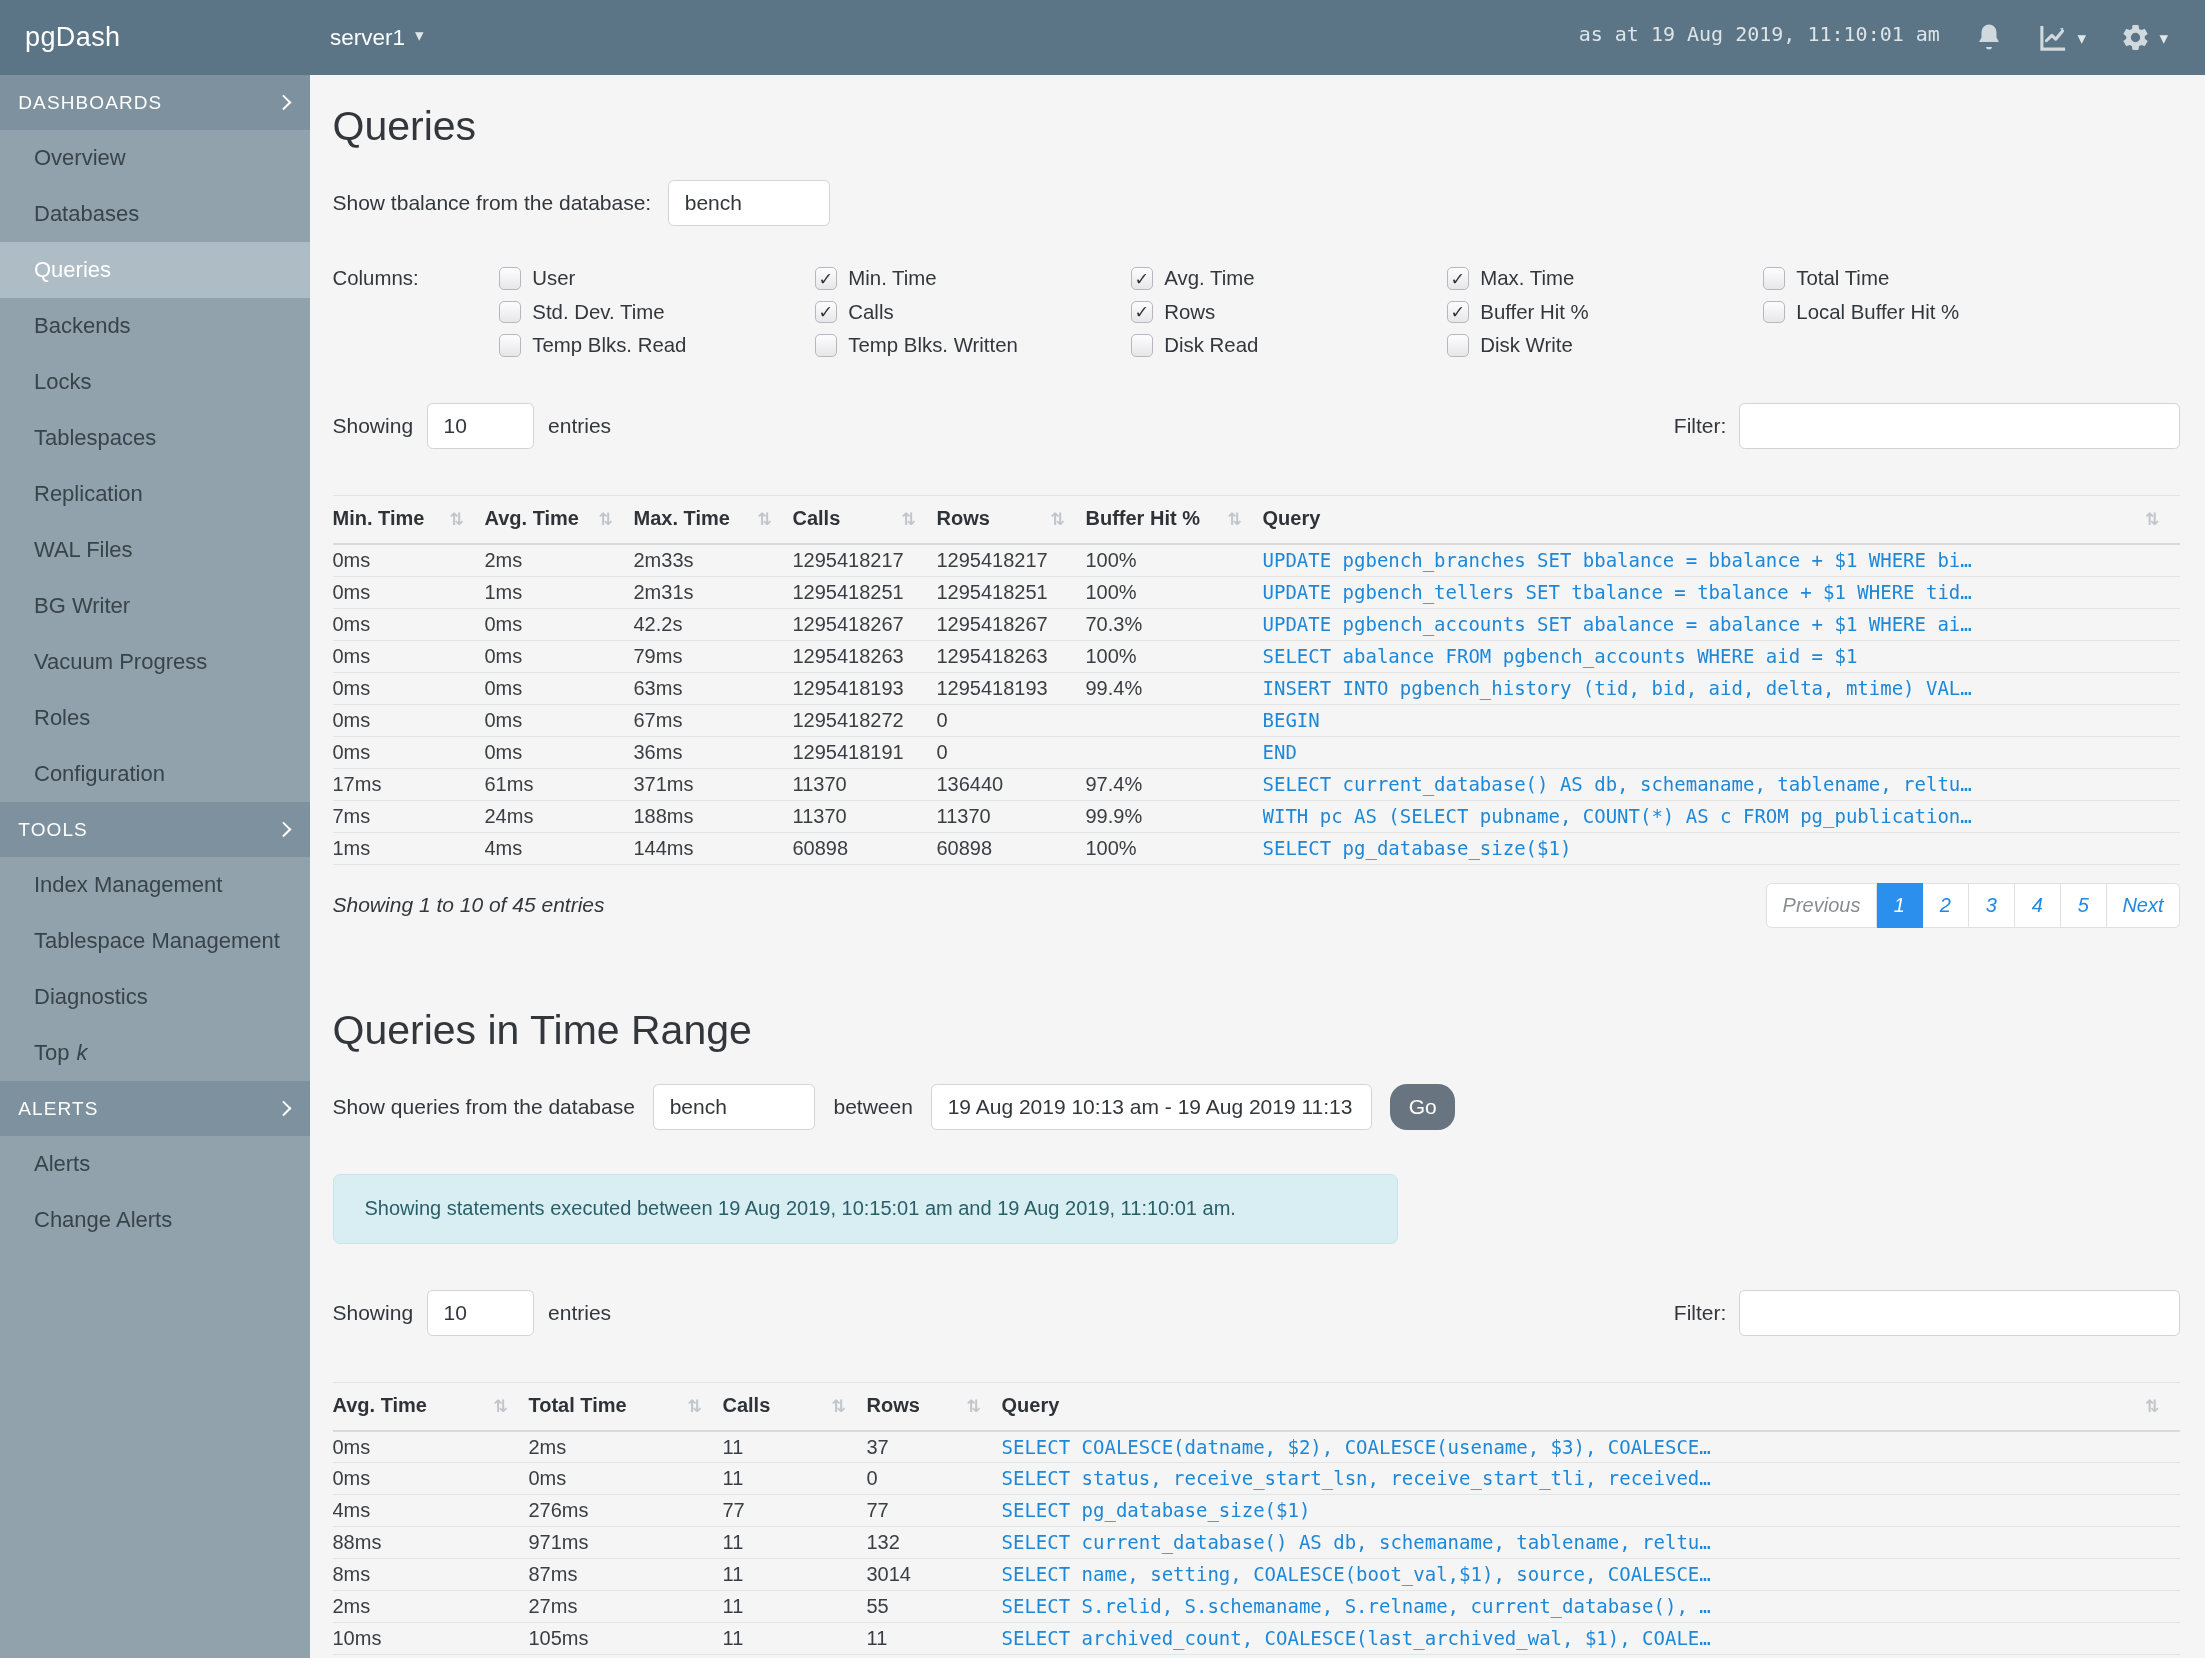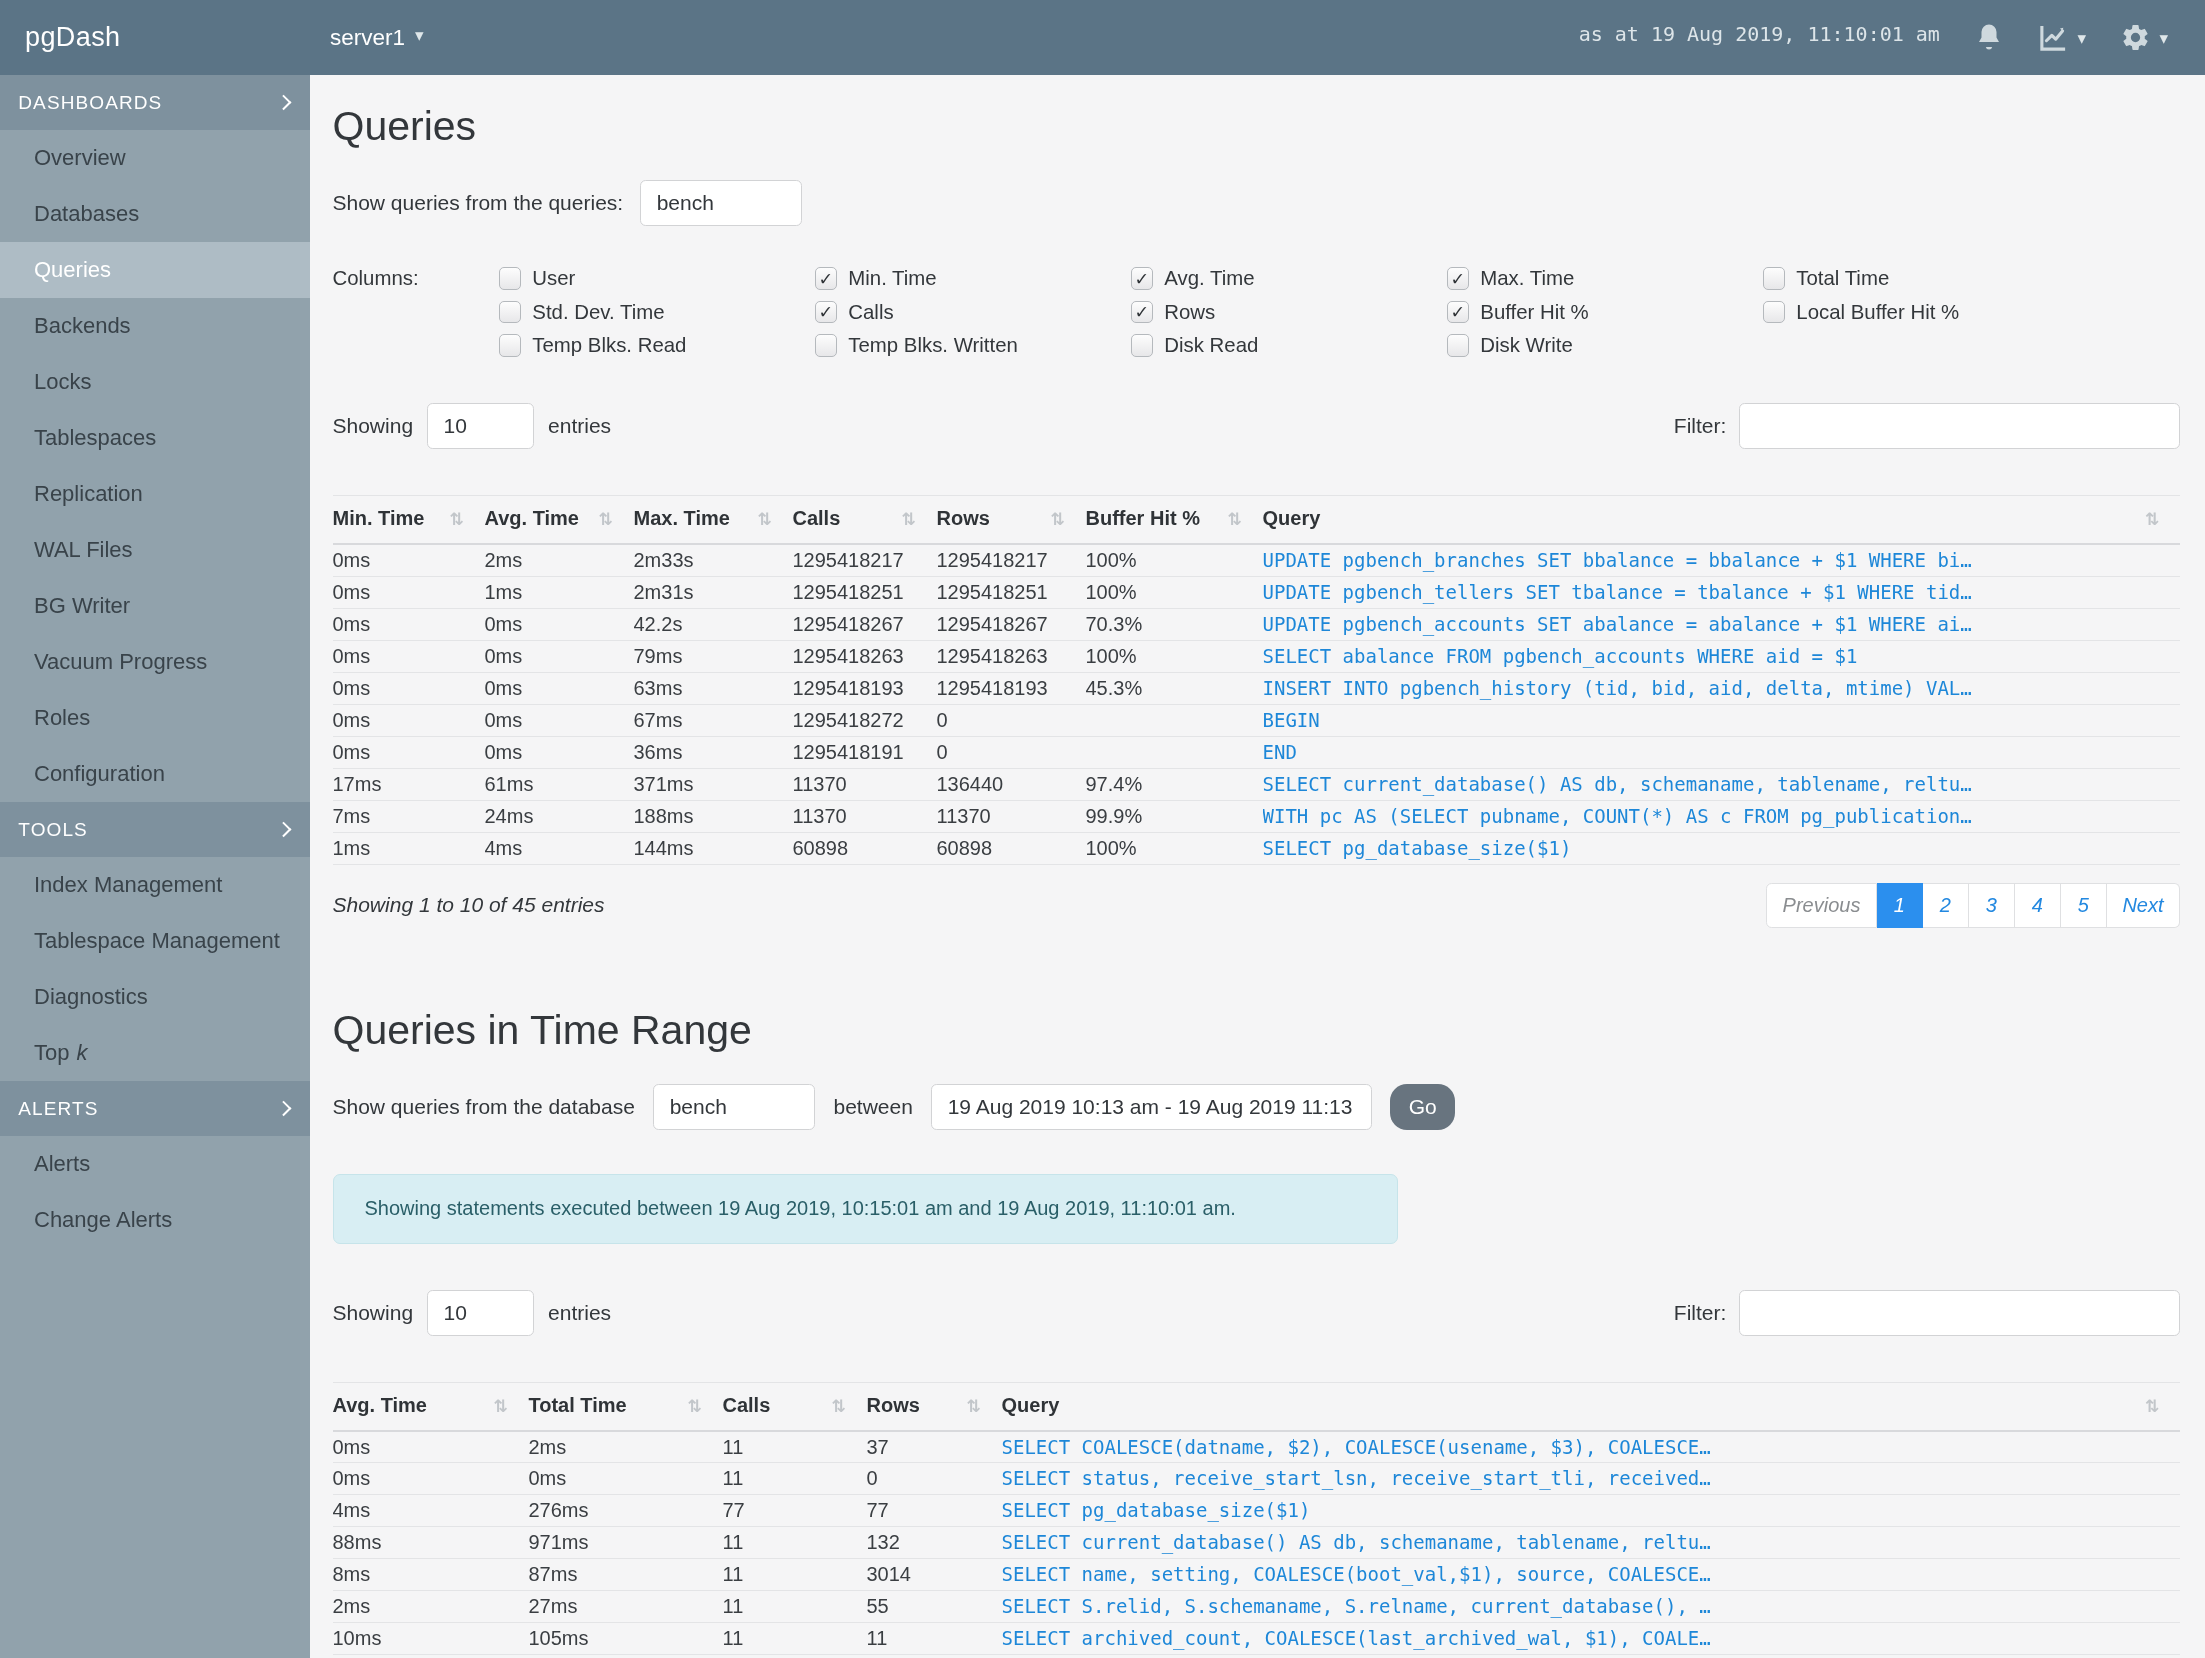--- a/index.html
+++ b/index.html
@@ -199,21 +199,21 @@
       <div class="side-item">
         <span>Change Alerts</span>
       </div>
     </nav>
 
   <main class="main">
 
     <h1 class="page-title">Queries</h1>
 
     <div class="db-row">
-      <span class="lbl">Show queries from the queries:</span>
+      <span class="lbl">Show tbalance from the database:</span>
       <input class="text-input db-input" value="bench" style="">
     </div>
 
     <div class="columns-row" id="columns-row">
       <span class="columns-label lbl">Columns:</span>
     <div class="check-col">
           <label class="check-item">
             <span class="box"></span>
             <span class="clabel">User</span>
           </label>
@@ -382,21 +382,21 @@
             <td>1295418263</td>
             <td>100%</td>
             <td class="query"><a>SELECT abalance FROM pgbench_accounts WHERE aid = $1</a></td>
           </tr>
           <tr>
             <td>0ms</td>
             <td>0ms</td>
             <td>63ms</td>
             <td>1295418193</td>
             <td>1295418193</td>
-            <td>45.3%</td>
+            <td>99.4%</td>
             <td class="query"><a>INSERT INTO pgbench_history (tid, bid, aid, delta, mtime) VAL…</a></td>
           </tr>
           <tr>
             <td>0ms</td>
             <td>0ms</td>
             <td>67ms</td>
             <td>1295418272</td>
             <td>0</td>
             <td></td>
             <td class="query"><a>BEGIN</a></td>

